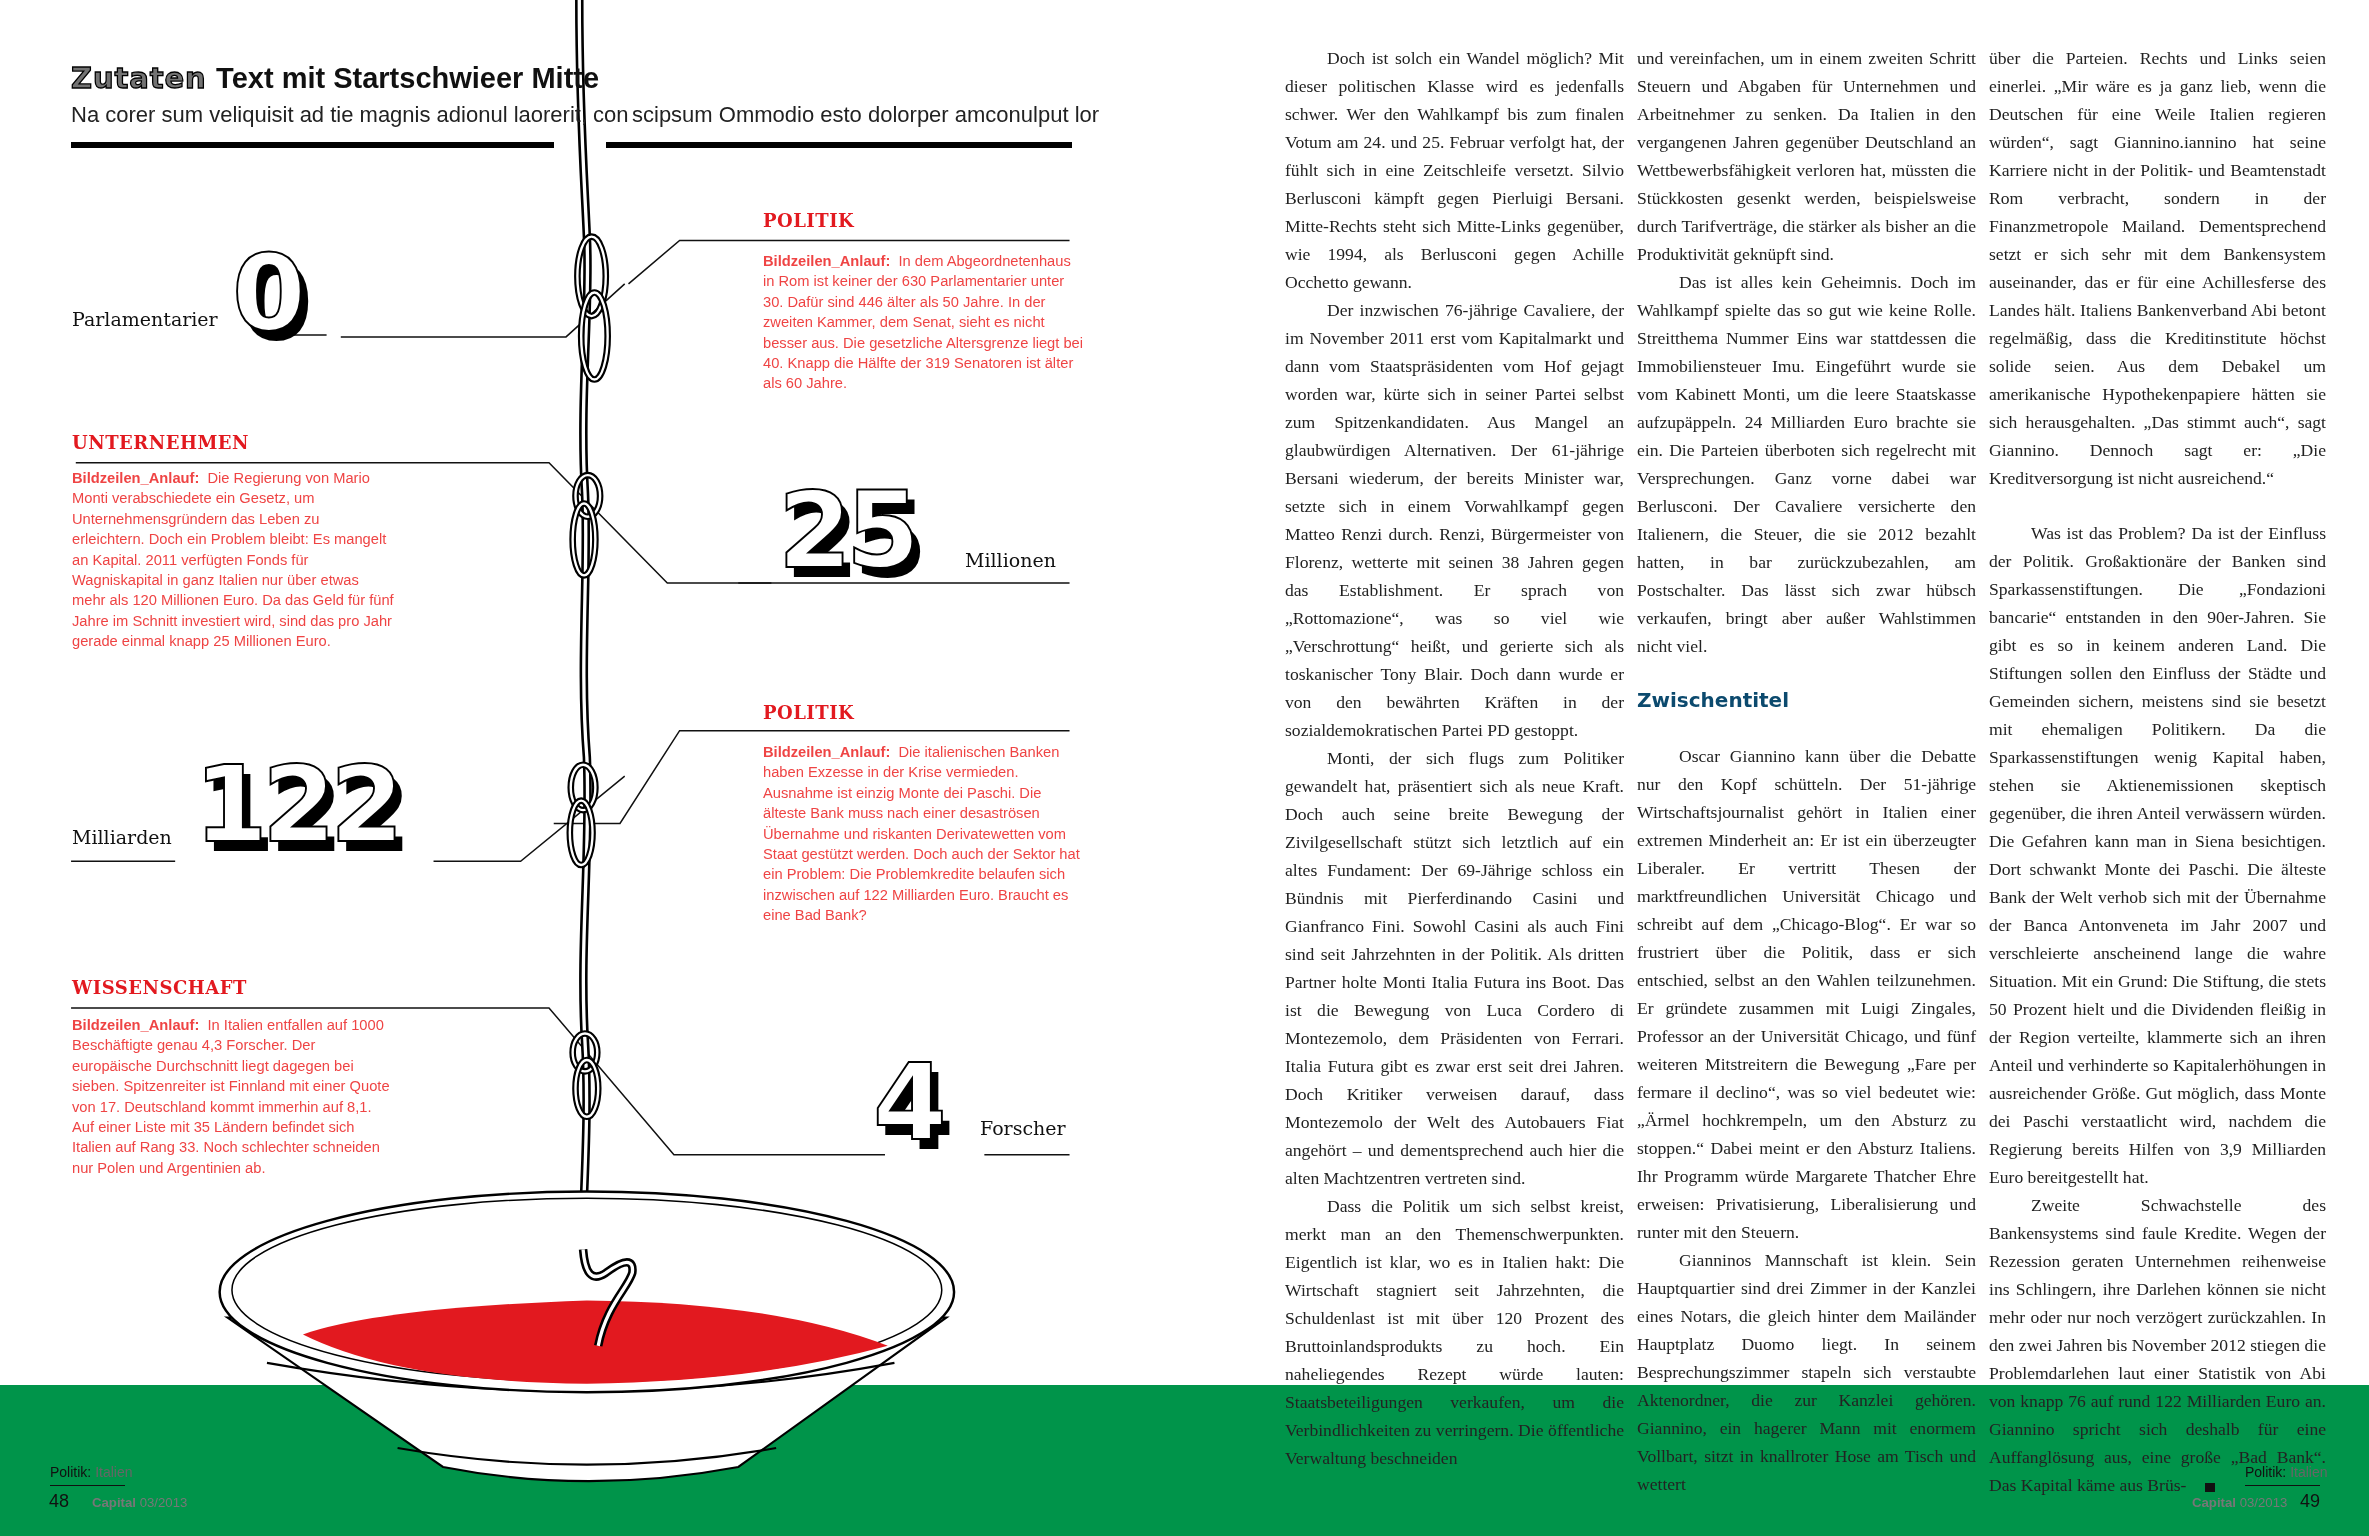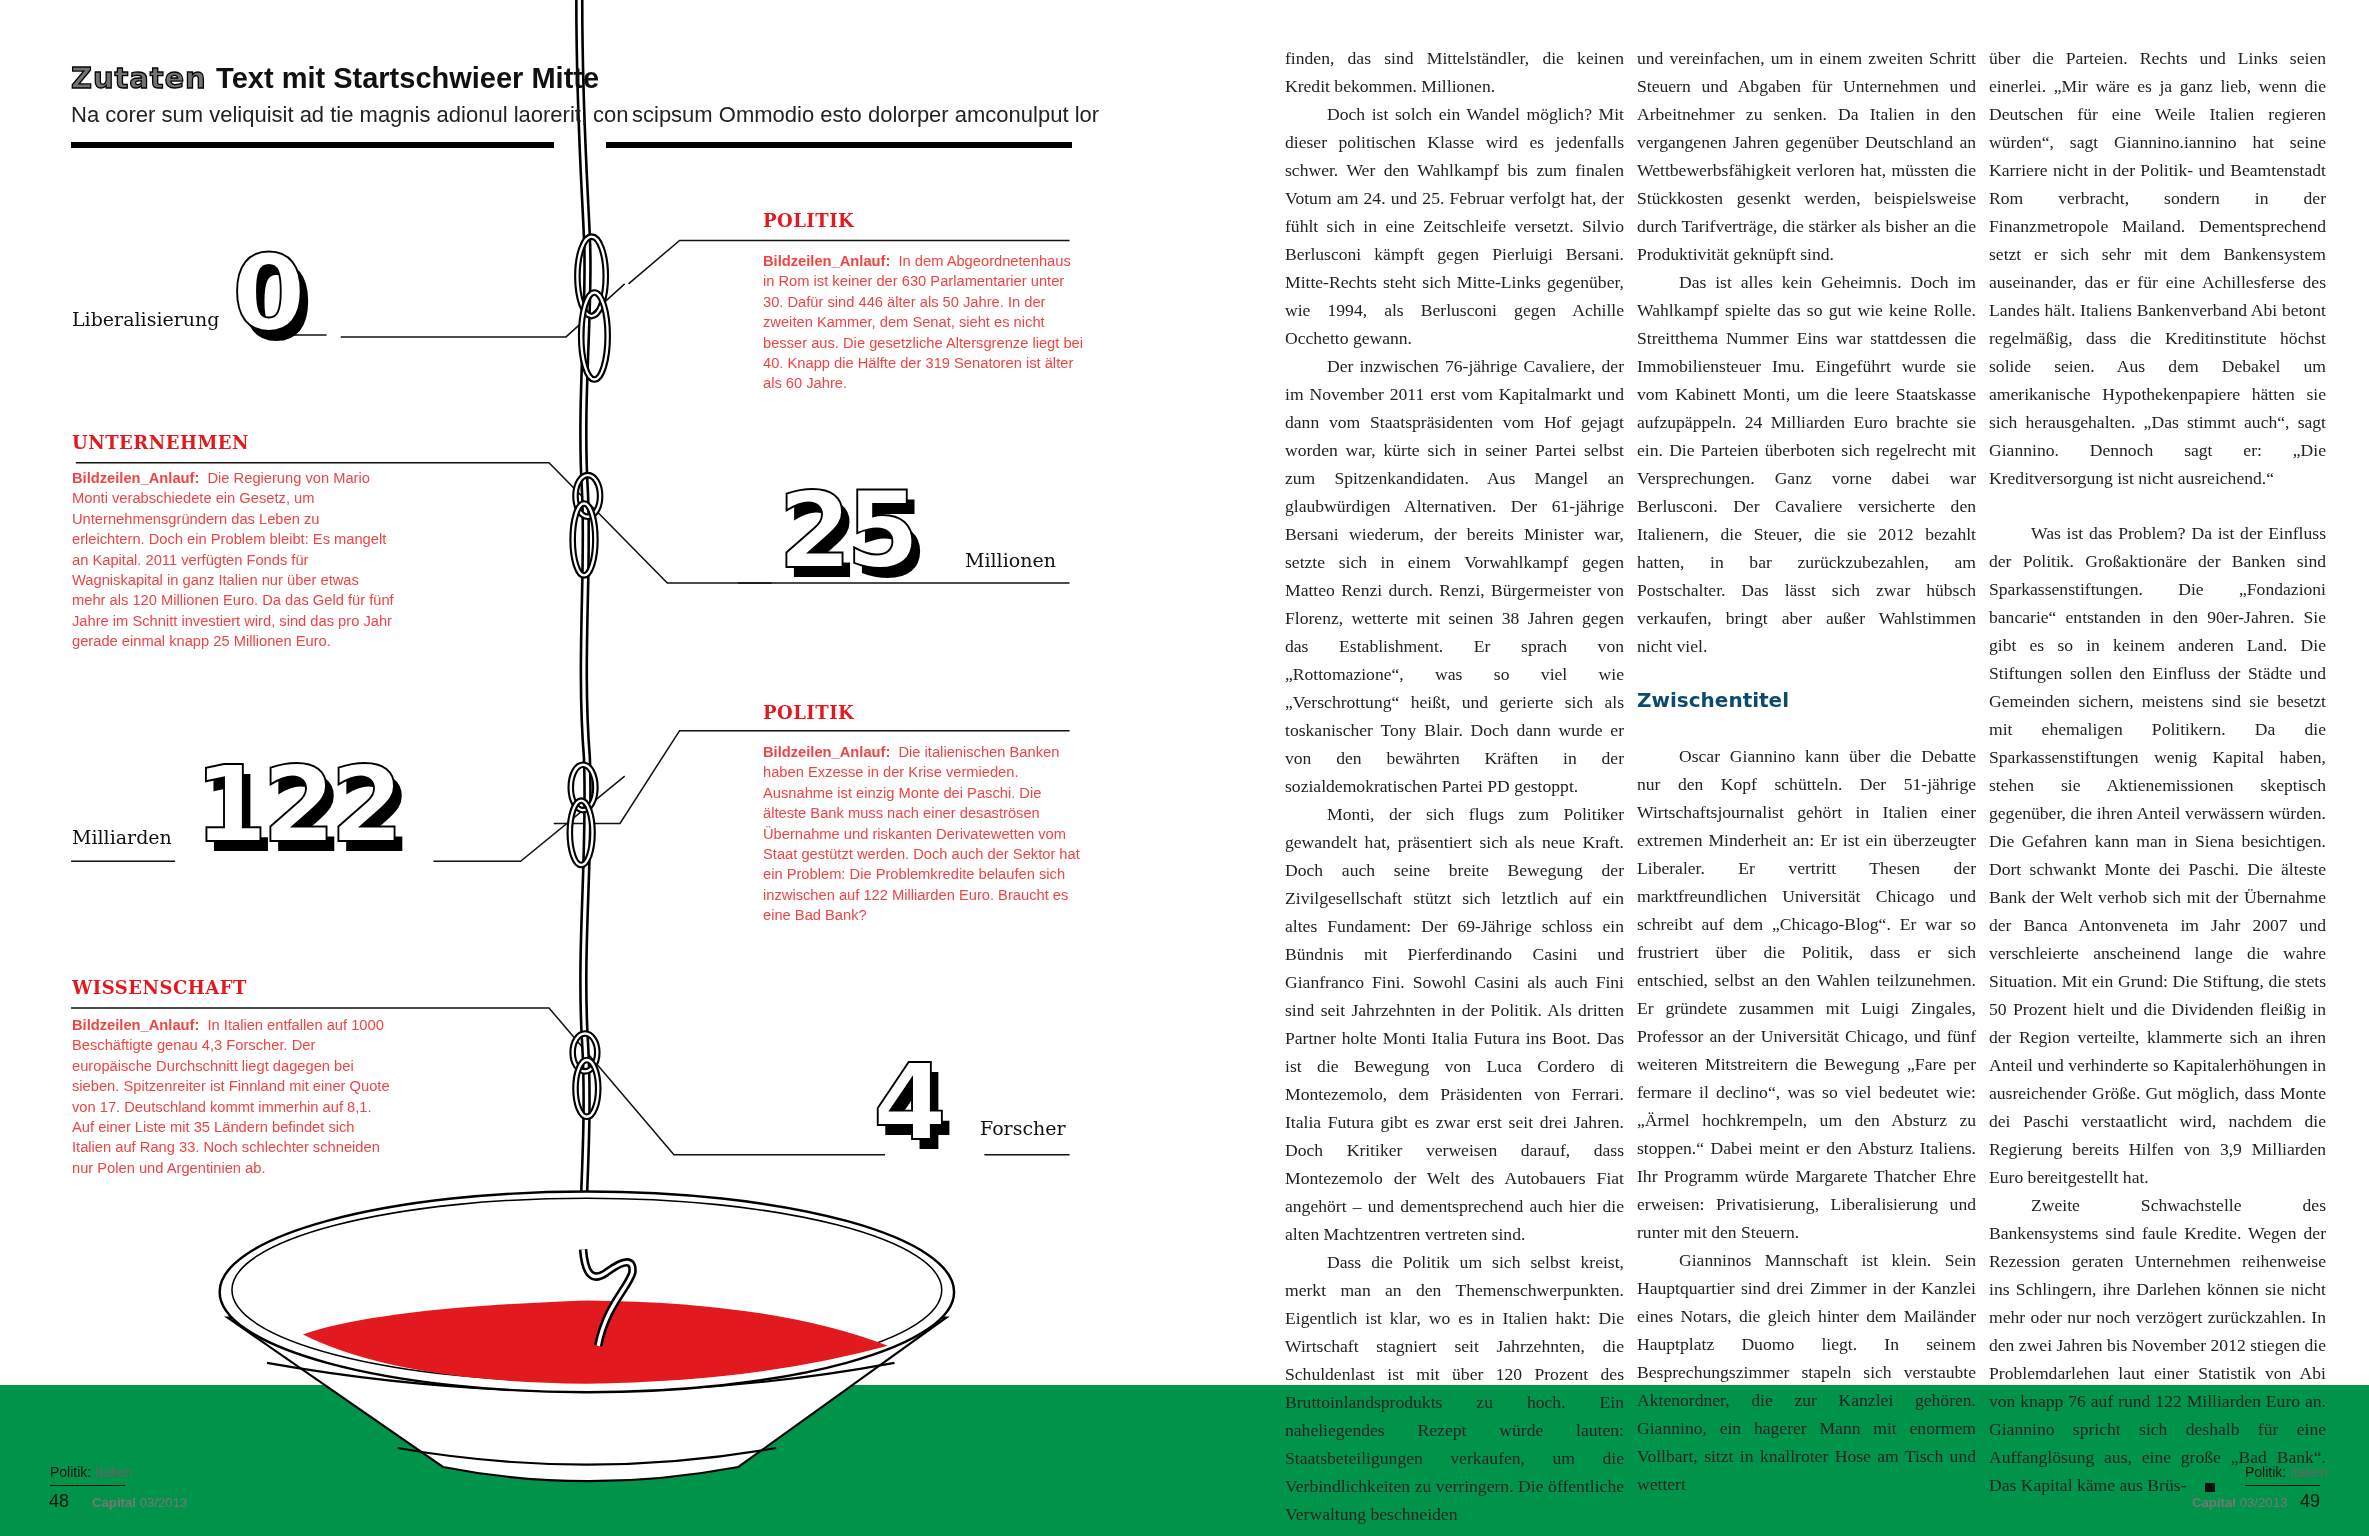--- a/index.html
+++ b/index.html
@@ -102,21 +102,21 @@
 <div class="abs head-sub" style="left:71px; top:102px;">Na corer sum veliquisit ad tie magnis adionul laorerit, con</div>
 <div class="abs head-sub" style="left:620px; top:102px;padding-left:12px;">scipsum Ommodio esto dolorper amconulput lor</div>
 <div class="abs rule-thick" style="left:71px; top:142px; width:483px;"></div>
 <div class="abs rule-thick" style="left:606px; top:142px; width:466px;"></div>
 
 <div class="abs section-h" style="left:763px; top:210px;">POLITIK</div>
 <div class="abs caption" style="left:763px; top:251px;">
   <b>Bildzeilen_Anlauf:</b>&nbsp;
   <span>In dem Abgeordnetenhaus in Rom ist keiner der 630 Parlamentarier unter 30. Dafür sind 446 älter als 50 Jahre. In der zweiten Kammer, dem Senat, sieht es nicht besser aus. Die gesetzliche Altersgrenze liegt bei 40. Knapp die Hälfte der 319 Senatoren ist älter als 60 Jahre.</span>
 </div>
-<div class="abs unit" style="left:72px; top:308px;">Liberalisierung</div>
+<div class="abs unit" style="left:72px; top:308px;">Parlamentarier</div>
 <div class="abs big" style="left:232px; top:241px; font-size:106px;">0</div>
 
 <div class="abs section-h" style="left:72px; top:432px;">UNTERNEHMEN</div>
 <div class="abs caption" style="left:72px; top:468px;">
   <b>Bildzeilen_Anlauf:</b>&nbsp;
   <span>Die Regierung von Mario Monti verabschiedete ein Gesetz, um Unternehmensgründern das Leben zu erleichtern. Doch ein Problem bleibt: Es mangelt an Kapital. 2011 verfügten Fonds für Wagniskapital in ganz Italien nur über etwas mehr als 120 Millionen Euro. Da das Geld für fünf Jahre im Schnitt investiert wird, sind das pro Jahr gerade einmal knapp 25 Millionen Euro.</span>
 </div>
 <div class="abs big" style="left:778px; top:478px; font-size:106px;">25</div>
 <div class="abs unit" style="left:965px; top:549px;">Millionen</div>
 
@@ -130,21 +130,20 @@
 
 <div class="abs section-h" style="left:72px; top:977px;">WISSENSCHAFT</div>
 <div class="abs caption" style="left:72px; top:1015px;">
   <b>Bildzeilen_Anlauf:</b>&nbsp;
   <span>In Italien entfallen auf 1000 Beschäftigte genau 4,3 Forscher. Der europäische Durchschnitt liegt dagegen bei sieben. Spitzenreiter ist Finnland mit einer Quote von 17. Deutschland kommt immerhin auf 8,1. Auf einer Liste mit 35 Ländern befindet sich Italien auf Rang 33. Noch schlechter schneiden nur Polen und Argentinien ab.</span>
 </div>
 <div class="abs big" style="left:873px; top:1050px; font-size:106px;">4</div>
 <div class="abs unit" style="left:980px; top:1117px;">Forscher</div>
 
 <div class="col" style="left:1285px;">
-  <p>finden, das sind Mittelständler, die keinen Kredit bekommen. Millionen.</p>
   <p class="ind">Doch ist solch ein Wandel möglich? Mit dieser politischen Klasse wird es jedenfalls schwer. Wer den Wahlkampf bis zum finalen Votum am 24. und 25. Februar verfolgt hat, der fühlt sich in eine Zeitschleife versetzt. Silvio Berlusconi kämpft gegen Pierluigi Bersani. Mitte-Rechts steht sich Mitte-Links gegenüber, wie 1994, als Berlusconi gegen Achille Occhetto gewann.</p>
   <p class="ind">Der inzwischen 76-jährige Cavaliere, der im November 2011 erst vom Kapitalmarkt und dann vom Staatspräsidenten vom Hof gejagt worden war, kürte sich in seiner Partei selbst zum Spitzenkandidaten. Aus Mangel an glaubwürdigen Alternativen. Der 61-jährige Bersani wiederum, der bereits Minister war, setzte sich in einem Vorwahlkampf gegen Matteo Renzi durch. Renzi, Bürgermeister von Florenz, wetterte mit seinen 38 Jahren gegen das Establishment. Er sprach von „Rottomazione“, was so viel wie „Verschrottung“ heißt, und gerierte sich als toskanischer Tony Blair. Doch dann wurde er von den bewährten Kräften in der sozialdemokratischen Partei PD gestoppt.</p>
   <p class="ind">Monti, der sich flugs zum Politiker gewandelt hat, präsentiert sich als neue Kraft. Doch auch seine breite Bewegung der Zivilgesellschaft stützt sich letztlich auf ein altes Fundament: Der 69-Jährige schloss ein Bündnis mit Pierferdinando Casini und Gianfranco Fini. Sowohl Casini als auch Fini sind seit Jahrzehnten in der Politik. Als dritten Partner holte Monti Italia Futura ins Boot. Das ist die Bewegung von Luca Cordero di Montezemolo, dem Präsidenten von Ferrari. Italia Futura gibt es zwar erst seit drei Jahren. Doch Kritiker verweisen darauf, dass Montezemolo der Welt des Autobauers Fiat angehört – und dementsprechend auch hier die alten Machtzentren vertreten sind.</p>
   <p class="ind">Dass die Politik um sich selbst kreist, merkt man an den Themenschwerpunkten. Eigentlich ist klar, wo es in Italien hakt: Die Wirtschaft stagniert seit Jahrzehnten, die Schuldenlast ist mit über 120 Prozent des Bruttoinlandsprodukts zu hoch. Ein naheliegendes Rezept würde lauten: Staatsbeteiligungen verkaufen, um die Verbindlichkeiten zu verringern. Die öffentliche Verwaltung beschneiden</p>
 </div>
 <div class="col" style="left:1637px;">
   <p>und vereinfachen, um in einem zweiten Schritt Steuern und Abgaben für Unternehmen und Arbeitnehmer zu senken. Da Italien in den vergangenen Jahren gegenüber Deutschland an Wettbewerbsfähigkeit verloren hat, müssten die Stückkosten gesenkt werden, beispielsweise durch Tarifverträge, die stärker als bisher an die Produktivität geknüpft sind.</p>
   <p class="ind">Das ist alles kein Geheimnis. Doch im Wahlkampf spielte das so gut wie keine Rolle. Streitthema Nummer Eins war stattdessen die Immobiliensteuer Imu. Eingeführt wurde sie vom Kabinett Monti, um die leere Staatskasse aufzupäppeln. 24 Milliarden Euro brachte sie ein. Die Parteien überboten sich regelrecht mit Versprechungen. Ganz vorne dabei war Berlusconi. Der Cavaliere versicherte den Italienern, die Steuer, die sie 2012 bezahlt hatten, in bar zurückzubezahlen, am Postschalter. Das lässt sich zwar hübsch verkaufen, bringt aber außer Wahlstimmen nicht viel.</p>
   <h3>Zwischentitel</h3>
   <p class="ind">Oscar Giannino kann über die Debatte nur den Kopf schütteln. Der 51-jährige Wirtschaftsjournalist gehört in Italien einer extremen Minderheit an: Er ist ein überzeugter Liberaler. Er vertritt Thesen der marktfreundlichen Universität Chicago und schreibt auf dem „Chicago-Blog“. Er war so frustriert über die Politik, dass er sich entschied, selbst an den Wahlen teilzunehmen. Er gründete zusammen mit Luigi Zingales, Professor an der Universität Chicago, und fünf weiteren Mitstreitern die Bewegung „Fare per fermare il declino“, was so viel bedeutet wie: „Ärmel hochkrempeln, um den Absturz zu stoppen.“ Dabei meint er den Absturz Italiens. Ihr Programm würde Margarete Thatcher Ehre erweisen: Privatisierung, Liberalisierung und runter mit den Steuern.</p>

